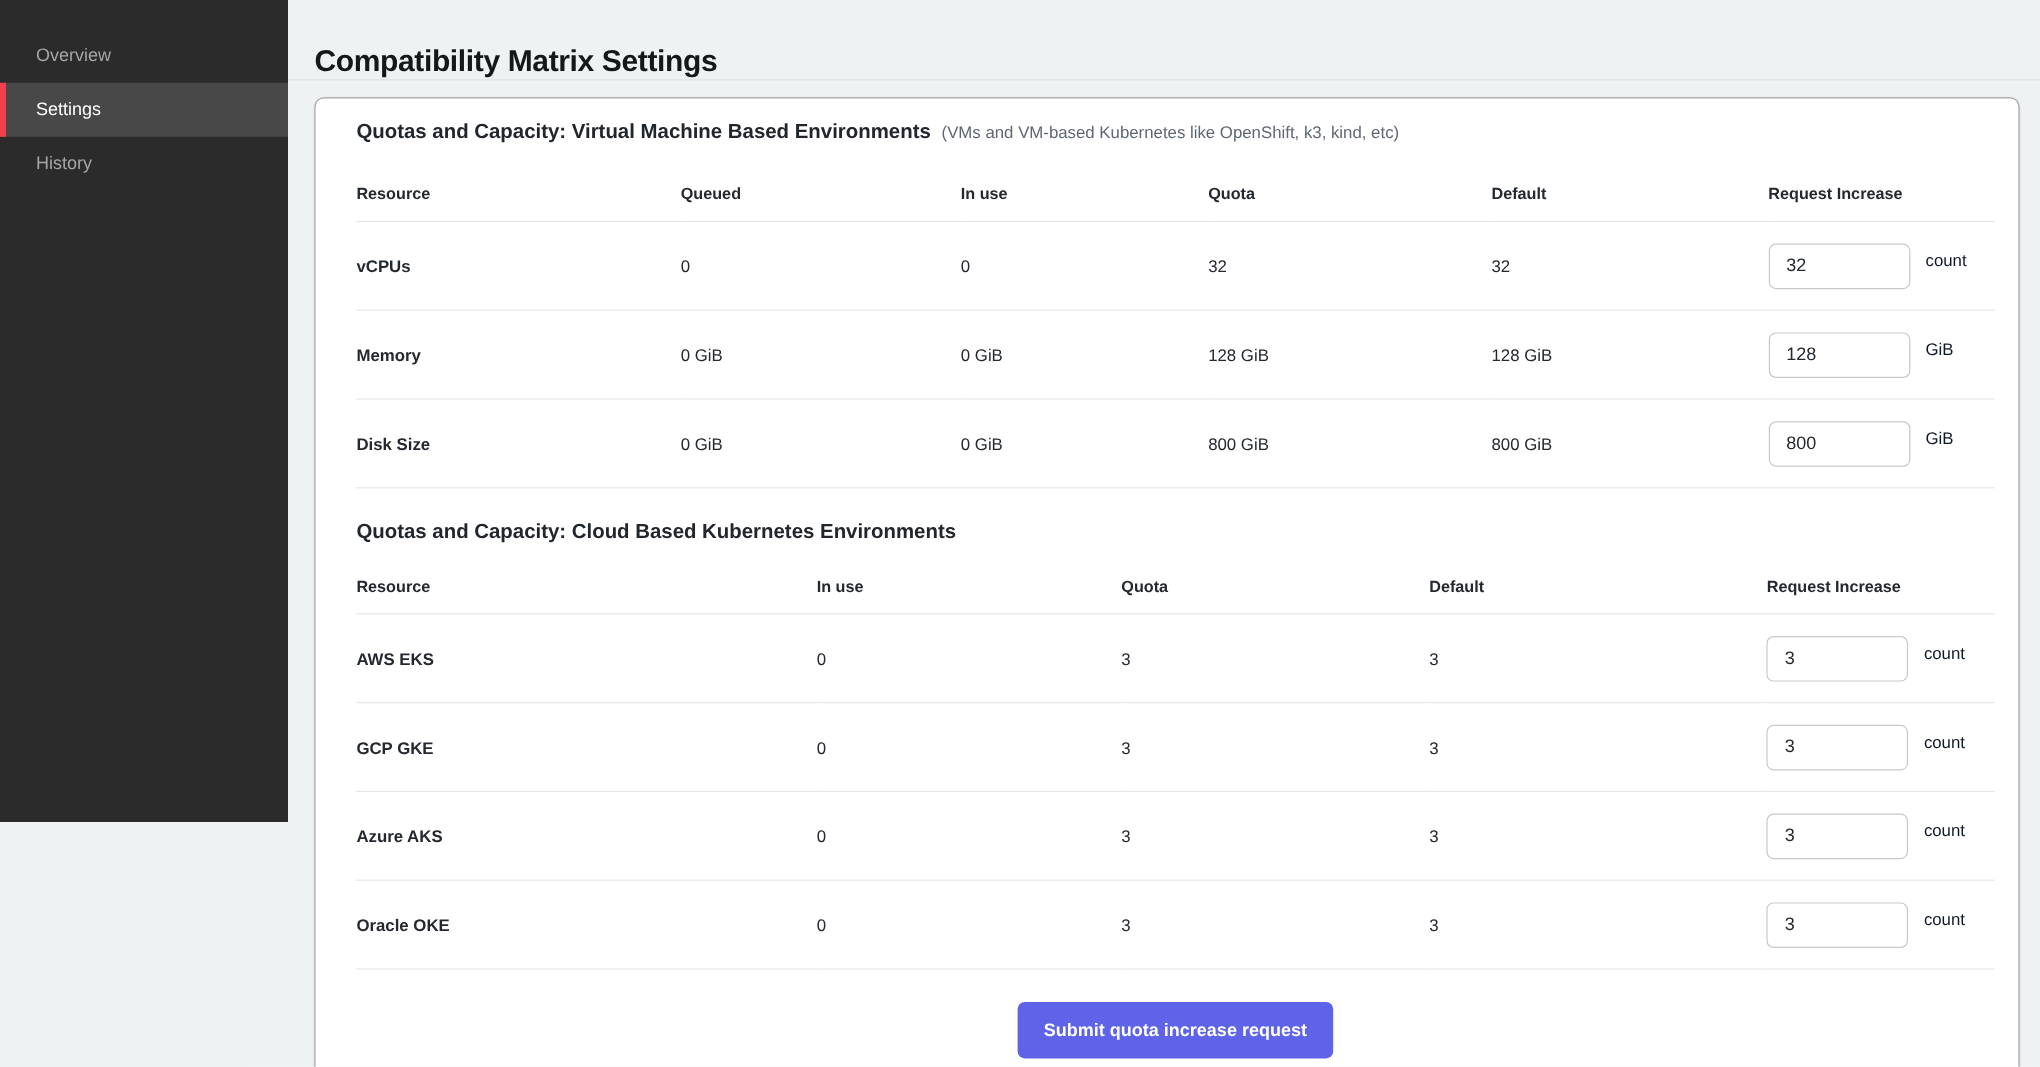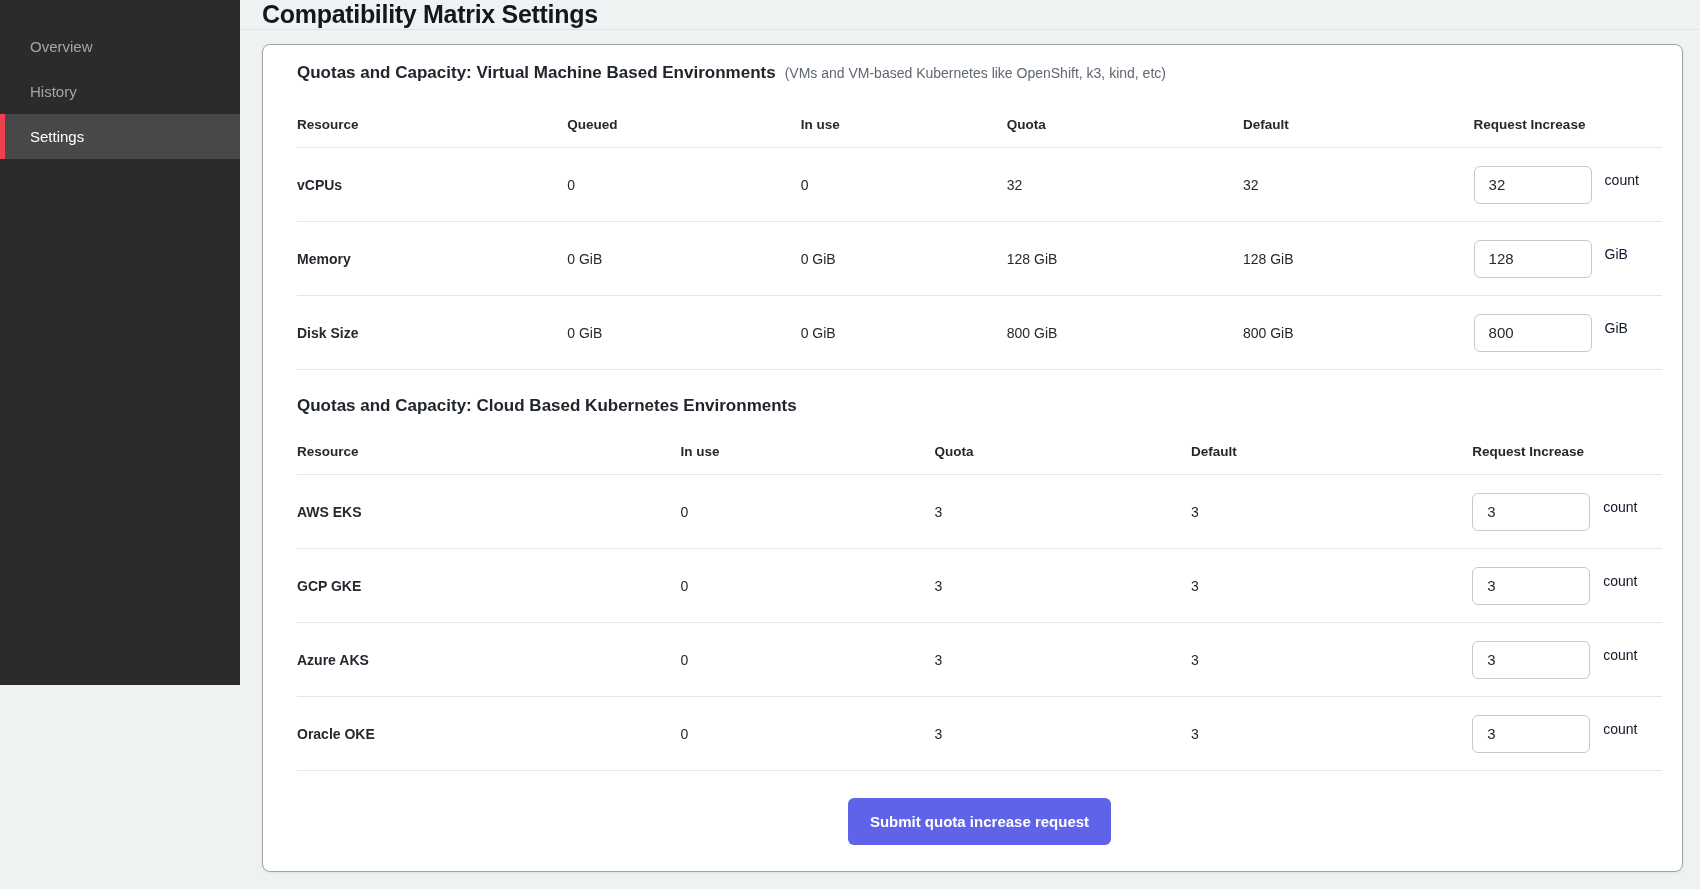--- a/index.html
+++ b/index.html
@@ -37,21 +37,21 @@
   .side-item .accent-bar {
     display: none;
     position: absolute;
     left: 0; top: 0; bottom: 0;
     width: 5px;
     background: #ef4050;
   }
   .side-item.active .accent-bar { display: block; }
 
   
-  .main { flex: 1; display: flex; flex-direction: column; }
+  .main { flex: 1; display: flex; flex-direction: column; margin-top: 37px; }
   .page-header {
     height: 48px;
     border-bottom: 1px solid #dde3e6;
     display: flex;
     align-items: center;
     padding-left: 22px;
   }
   .page-header h1 {
     font-size: 25px;
     font-weight: 700;
@@ -148,27 +148,27 @@
   }
 </style>
 </head>
 <body>
 
 <nav class="sidebar">
   <div class="side-item">
 
     <span>Overview</span>
   </div>
-  <div class="side-item">
-
-    <span>History</span>
-  </div>
   <div class="side-item active">
     <span class="accent-bar"></span>
     <span>Settings</span>
+  </div>
+  <div class="side-item">
+
+    <span>History</span>
   </div>
 </nav>
 
 <div class="main">
   <header class="page-header">
     <h1>Compatibility Matrix Settings</h1>
   </header>
 
   <div class="content">
     <div class="card">

